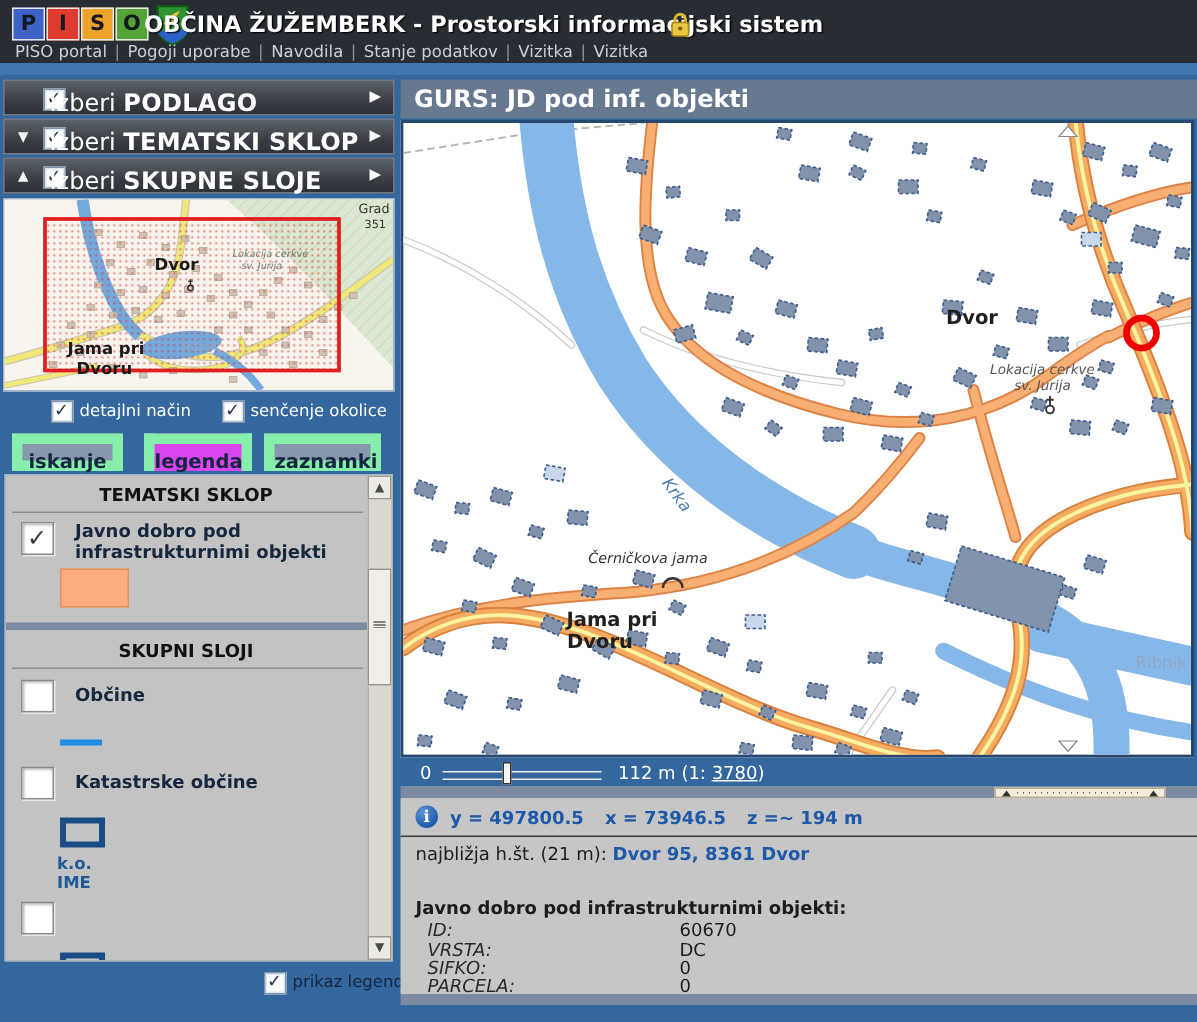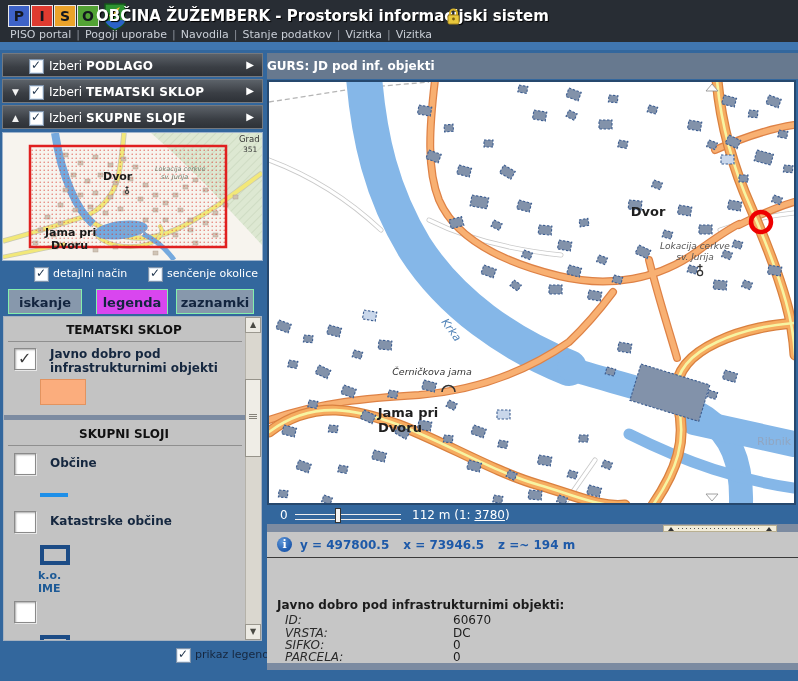--- a/index.html
+++ b/index.html
@@ -14,59 +14,59 @@
   #apptitle{left:96px;top:7px;color:#FFF;font-weight:bold;font-size:15px;white-space:nowrap;
             text-shadow:1px 1px 1px #000;}
   #menubar{left:8px;top:28px;color:#C9CED6;font-size:11px;white-space:nowrap;}
   #menubar .mi{cursor:pointer;padding:0 2px;}
   #menubar .msep{color:#8A9099;padding:0 3px;}
   #bluestrip{left:0;top:42px;width:798px;height:8px;background:#4076B0;}
   
   .acc{left:2px;width:261px;height:24px;background:linear-gradient(#5C6269,#3A3E44 60%,#2E3238);
        border:1px solid #75797F;box-sizing:border-box;color:#FFF;cursor:pointer;}
   .acc .carrow{position:absolute;left:9px;top:7px;font-size:9px;color:#F2F2F2;width:12px;}
-  .acc .lbl{position:absolute;left:46px;top:5px;font-size:12px;}
+  .acc .lbl{position:absolute;left:30px;top:5px;font-size:16px;}
   .acc .lbl b{letter-spacing:.2px;}
   .acc .rarrow{position:absolute;right:8px;top:5px;font-size:10px;color:#FFF;}
   
   .cb{width:13px;height:13px;background:#FFF;border:1px solid #7E92AA;
       box-shadow:inset 0 0 0 1px #DCE7F2;}
   .cb.checked::after{content:"✓";position:absolute;left:1px;top:-2px;font-size:12px;
       font-weight:bold;color:#23374E;}
   .cbL{width:20px;height:20px;background:#FFF;border:1px solid #8A8A8A;
        box-shadow:1px 1px 0 #E8E8E8, inset 1px 1px 2px #AAA;}
   .cbL.checked::after{content:"✓";position:absolute;left:3px;top:0px;font-size:16px;
        font-weight:bold;color:#3A3A3A;}
   
   #minimap{left:2px;top:132px;width:261px;height:129px;border:1px solid #9FB4CC;
            box-sizing:border-box;background:#F7F4EE;cursor:crosshair;}
   
   .optlbl{color:#FFF;font-size:11px;white-space:nowrap;}
   
   .tab{height:25px;background:#8798AC;color:#13253F;font-weight:bold;font-size:13px;
-       text-align:center;line-height:25px;cursor:pointer;border:1px solid #86efac;box-sizing:border-box;}
+       text-align:center;line-height:25px;cursor:pointer;border:7px solid #86efac;box-sizing:border-box;}
   .tab.active{background:#d946ef;border-bottom:none;}
   
   #legend{left:3px;top:316px;width:259px;height:325px;background:#C3C3C3;
           border:1px solid #A7B2BF;box-sizing:border-box;overflow:hidden;}
   .lhead{left:0;width:240px;text-align:center;font-weight:bold;font-size:12px;color:#111;}
   .lline{left:4px;width:234px;height:1px;background:#8F8F8F;}
   .litem{font-weight:bold;font-size:12px;color:#15273F;line-height:14px;}
   .ldiv{left:0;width:241px;height:5px;background:#7C8BA1;}
   .lsub{color:#1D5A96;font-weight:bold;font-size:11px;}
   
   .sbbtn{left:241px;width:16px;height:16px;background:#ECEAE3;border:1px solid #9B988F;
          box-sizing:border-box;font-size:8px;text-align:center;line-height:14px;color:#4A4A44;}
   #sbtrack{left:241px;top:16px;width:16px;height:291px;background:#DAD7CF;border-left:1px solid #B5B2A9;box-sizing:border-box;}
   #sbthumb{left:241px;top:62px;width:16px;height:78px;background:#EFEDE6;border:1px solid #96938A;box-sizing:border-box;}
   #sbthumb::after{content:"";position:absolute;left:3px;top:34px;width:8px;height:6px;
          background:repeating-linear-gradient(#85827A 0 1px,transparent 1px 2px);}
   
   #maphead{left:267px;top:53px;width:531px;height:26px;background:#67798F;color:#FFF;
-           font-weight:bold;font-size:12px;line-height:26px;box-sizing:border-box;}
+           font-weight:bold;font-size:16px;line-height:26px;padding-left:9px;box-sizing:border-box;}
   #mapwrap{left:267px;top:80px;width:529px;height:425px;border:2px solid #26486E;
            box-sizing:border-box;background:#FFF;cursor:crosshair;}
   
   #scalerow{left:267px;top:507px;width:531px;height:17px;color:#FFF;font-size:12px;}
   #scaletrack{left:28px;top:7px;width:106px;height:4px;border-top:1px solid #EFEFEF;
               border-bottom:1px solid #EFEFEF;cursor:pointer;}
   #scalehandle{left:68px;top:1px;width:6px;height:15px;background:#F4F4F4;border:1px solid #333;box-sizing:border-box;cursor:ew-resize;}
   #scaletext{left:145px;top:1px;white-space:nowrap;}
   #scaletext .u{text-decoration:underline;cursor:pointer;}
   #strip1{left:267px;top:524px;width:531px;height:8px;background:#7C8BA1;}
@@ -505,20 +505,23 @@
       <span class="rtri" style="left:4px;"></span>
       <span class="rtri" style="right:4px;"></span>
     </div>
 
   <div id="infopanel" class="abs">
     <div id="infoicon" class="abs">i</div>
     <div id="coordline" class="abs">
       <span>y = 497800.5</span><span>x = 73946.5</span><span>z =~ 194 m</span>
     </div>
     <div id="infohr" class="abs"></div>
+    <div class="abs" style="left:10px;top:30px;">
+      <span>najbližja h.št. (21 m):</span> <span class="linkb">Dvor 95, 8361 Dvor</span>
+    </div>
     <div class="abs" style="left:10px;top:66px;font-weight:bold;">Javno dobro pod infrastrukturnimi objekti:</div>
     <div class="abs" style="top:81px;width:531px;">
         <span class="attr-k">ID:</span>
         <span class="attr-v">60670</span>
       </div>
     <div class="abs" style="top:94px;width:531px;">
         <span class="attr-k">VRSTA:</span>
         <span class="attr-v">DC</span>
       </div>
     <div class="abs" style="top:106px;width:531px;">

